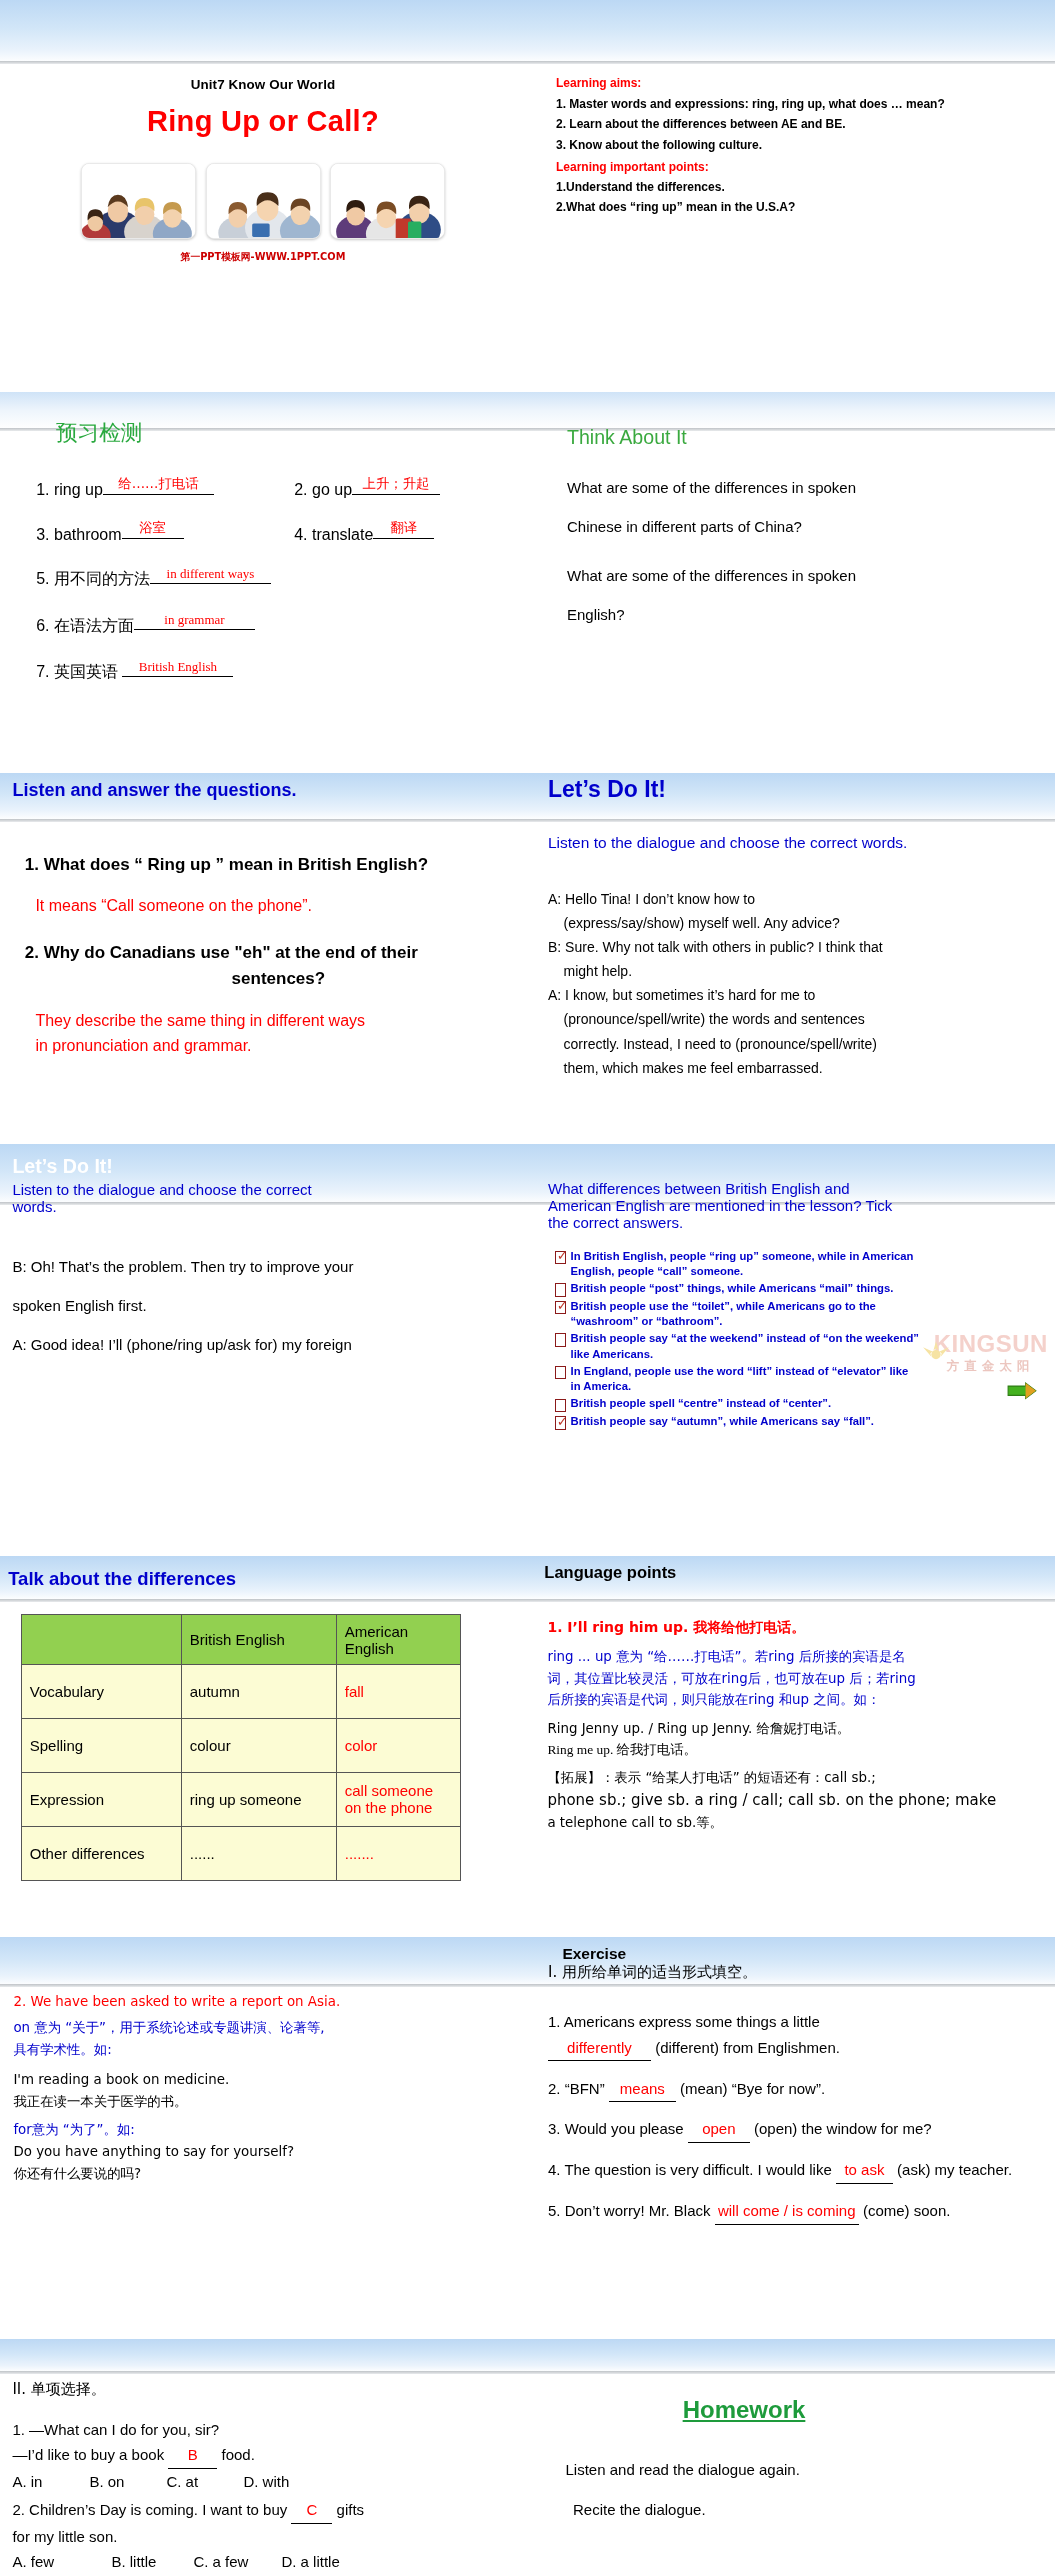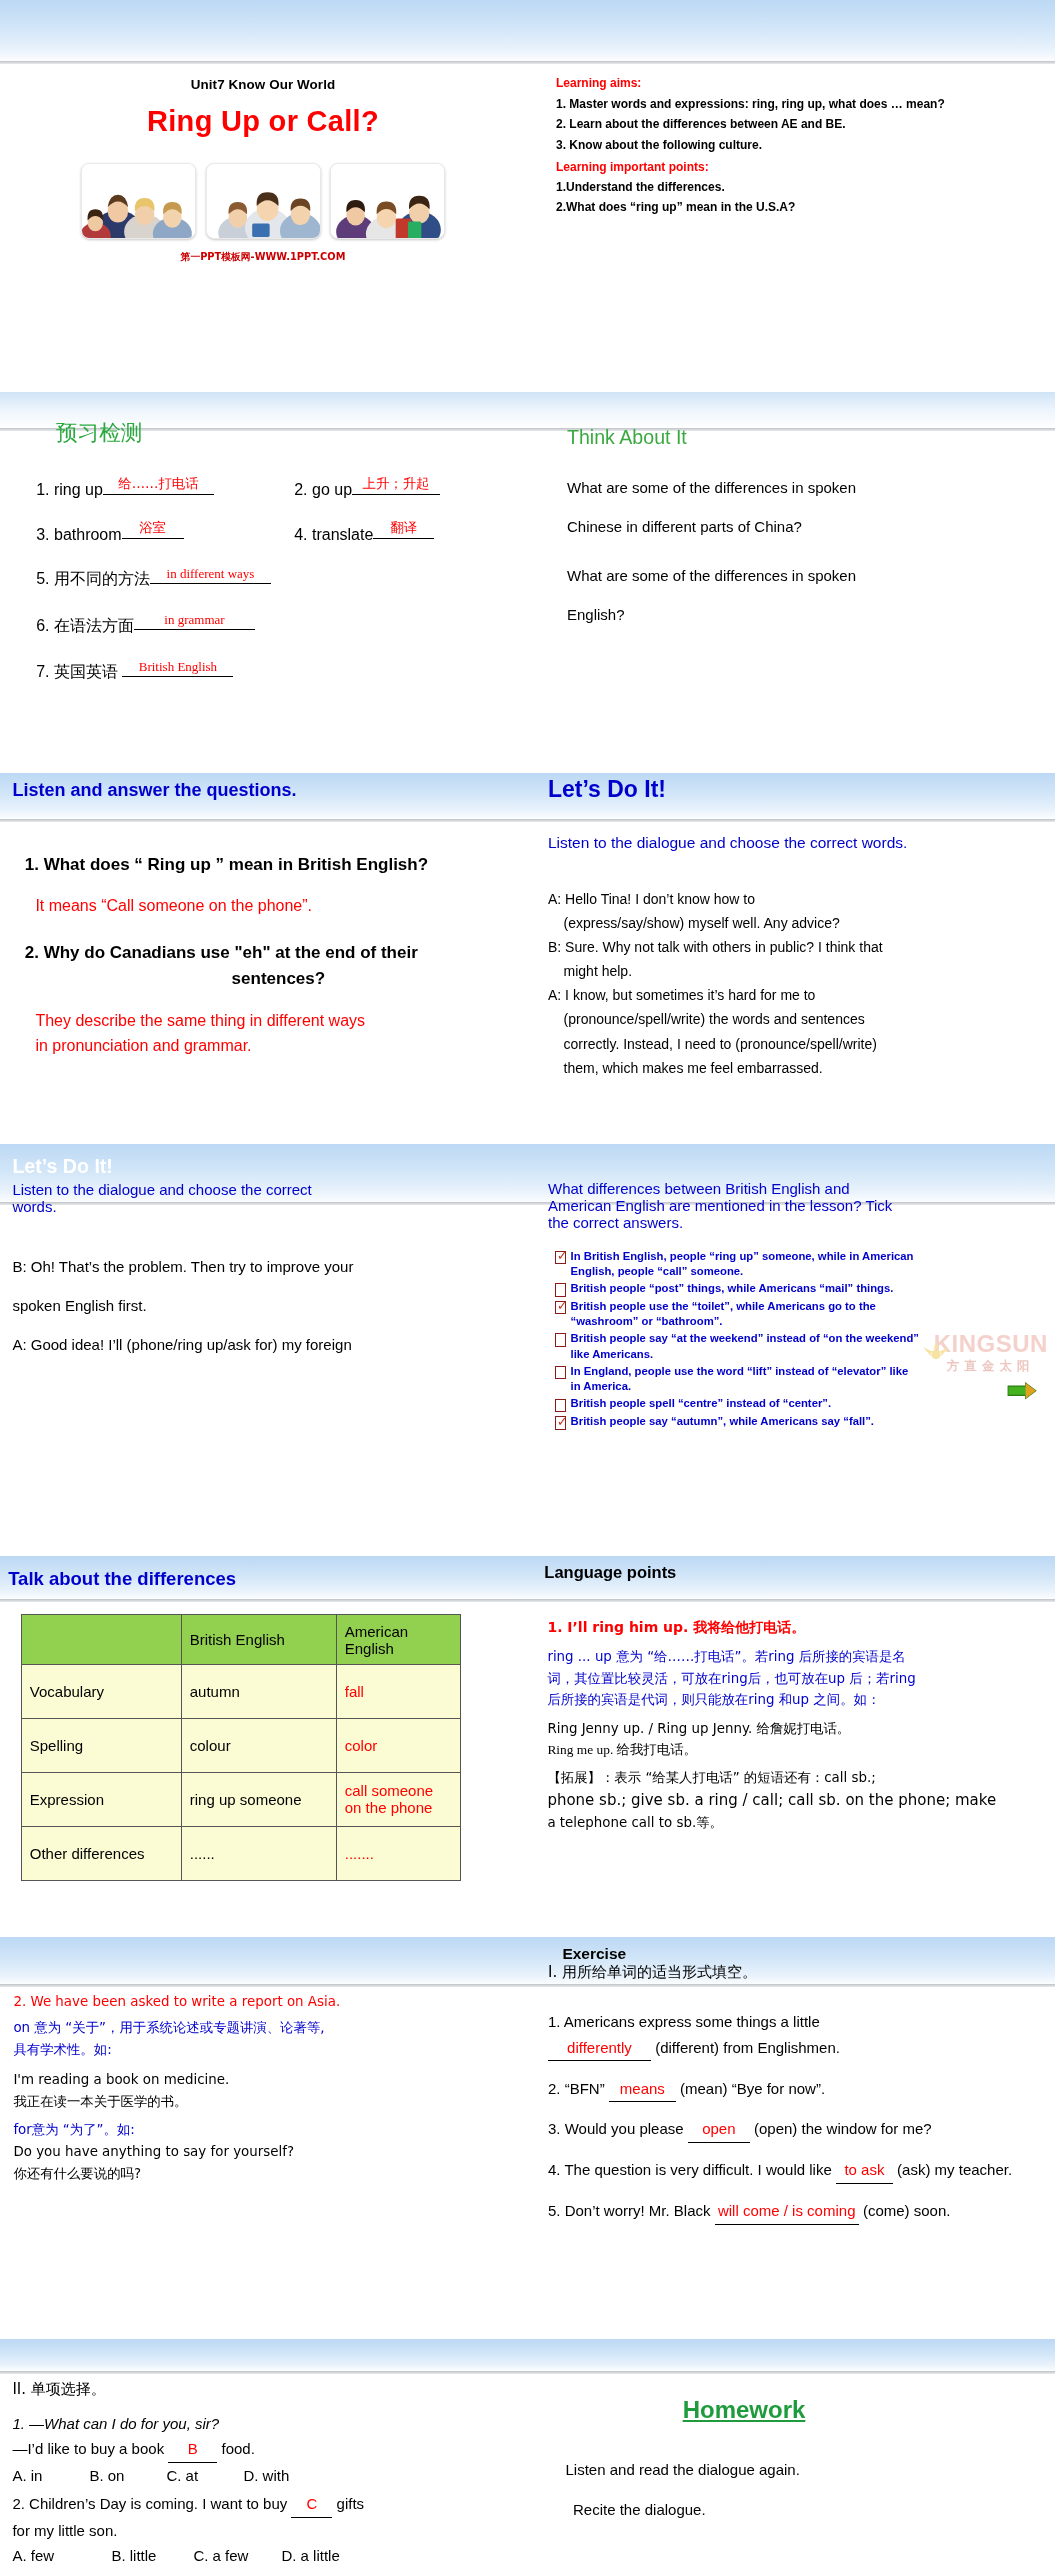--- a/index.html
+++ b/index.html
@@ -507,21 +507,21 @@
   </div>
 </div>
 
 <div class="slide" style="height:431px;">
   <div class="band" style="height:33px;"></div>
   <div class="band-rule" style="top:32px;"></div>
 
   <div class="col-left" style="left:12.4px; top:38px; width:520px;">
     <div class="p-30 zh">II. 单项选择。</div>
 
-    <div class="p-30" style="margin-top:8px;font-style:italic;">1. —What can I do for you, sir?</div>
+    <div class="p-30" style="margin-top:14px;">1. —What can I do for you, sir?</div>
     <div class="p-30">
       <span>—I’d like to buy a book</span>
       <span class="fill-in" style="min-width:49px;">B</span>
       <span>food.</span>
     </div>
     <div class="p-30" style="display:flex; gap:0;">
       <span style="width:77px;">A. in</span>
       <span style="width:77px;">B. on</span>
       <span style="width:77px;">C. at</span>
       <span style="width:77px;">D. with</span>

